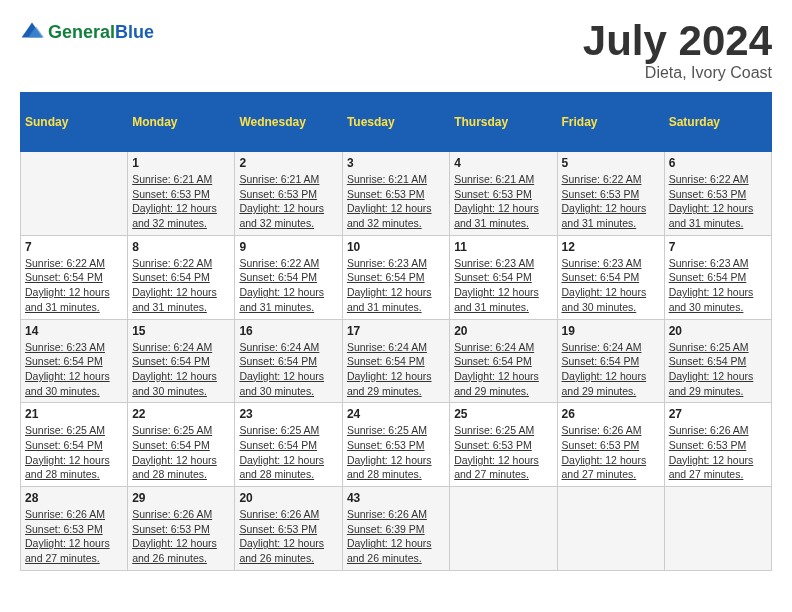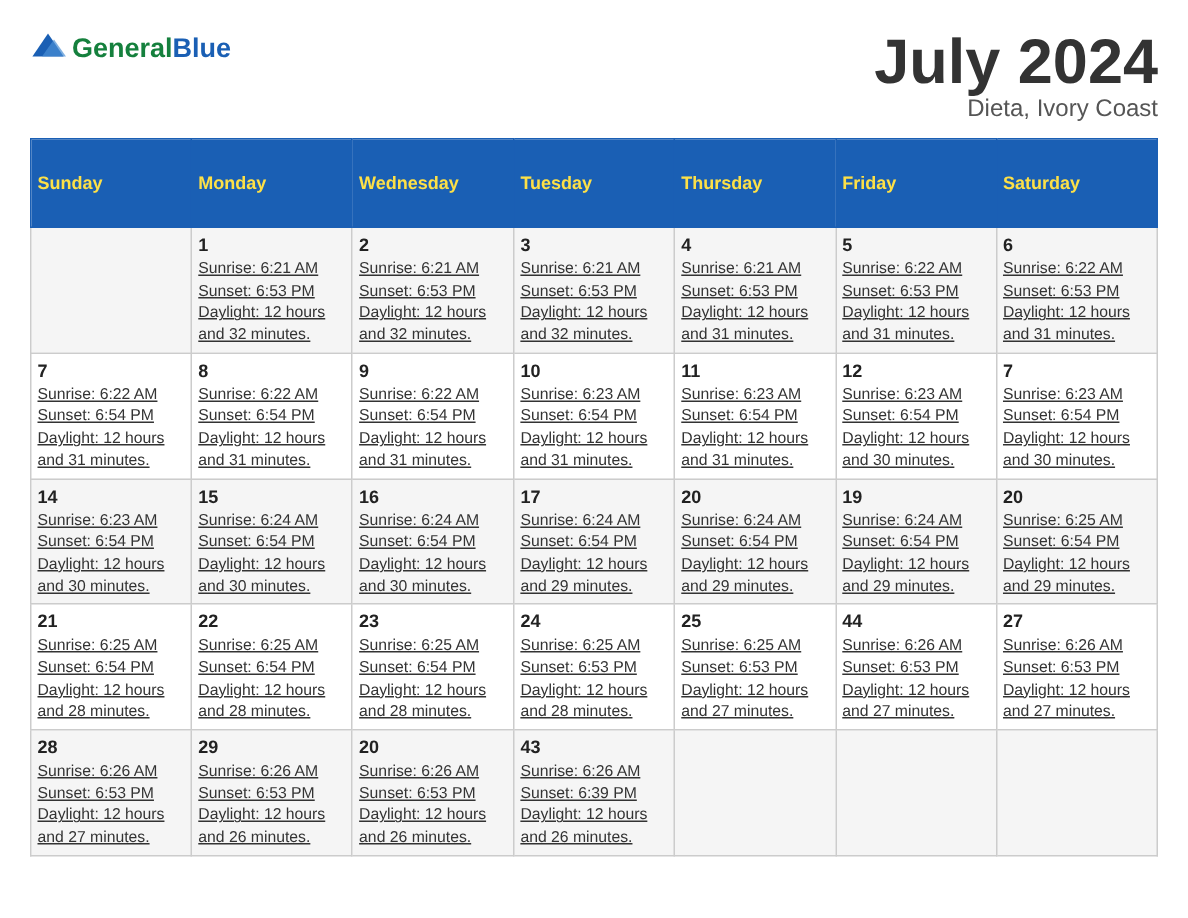--- a/index.html
+++ b/index.html
@@ -353,21 +353,21 @@
         <td>
           <div class="day-number">25</div>
           <div class="day-info">
             <div>Sunrise: 6:25 AM</div>
             <div>Sunset: 6:53 PM</div>
             <div>Daylight: 12 hours</div>
             <div>and 27 minutes.</div>
           </div>
         </td>
         <td>
-          <div class="day-number">44</div>
+          <div class="day-number">26</div>
           <div class="day-info">
             <div>Sunrise: 6:26 AM</div>
             <div>Sunset: 6:53 PM</div>
             <div>Daylight: 12 hours</div>
             <div>and 27 minutes.</div>
           </div>
         </td>
         <td>
           <div class="day-number">27</div>
           <div class="day-info">

